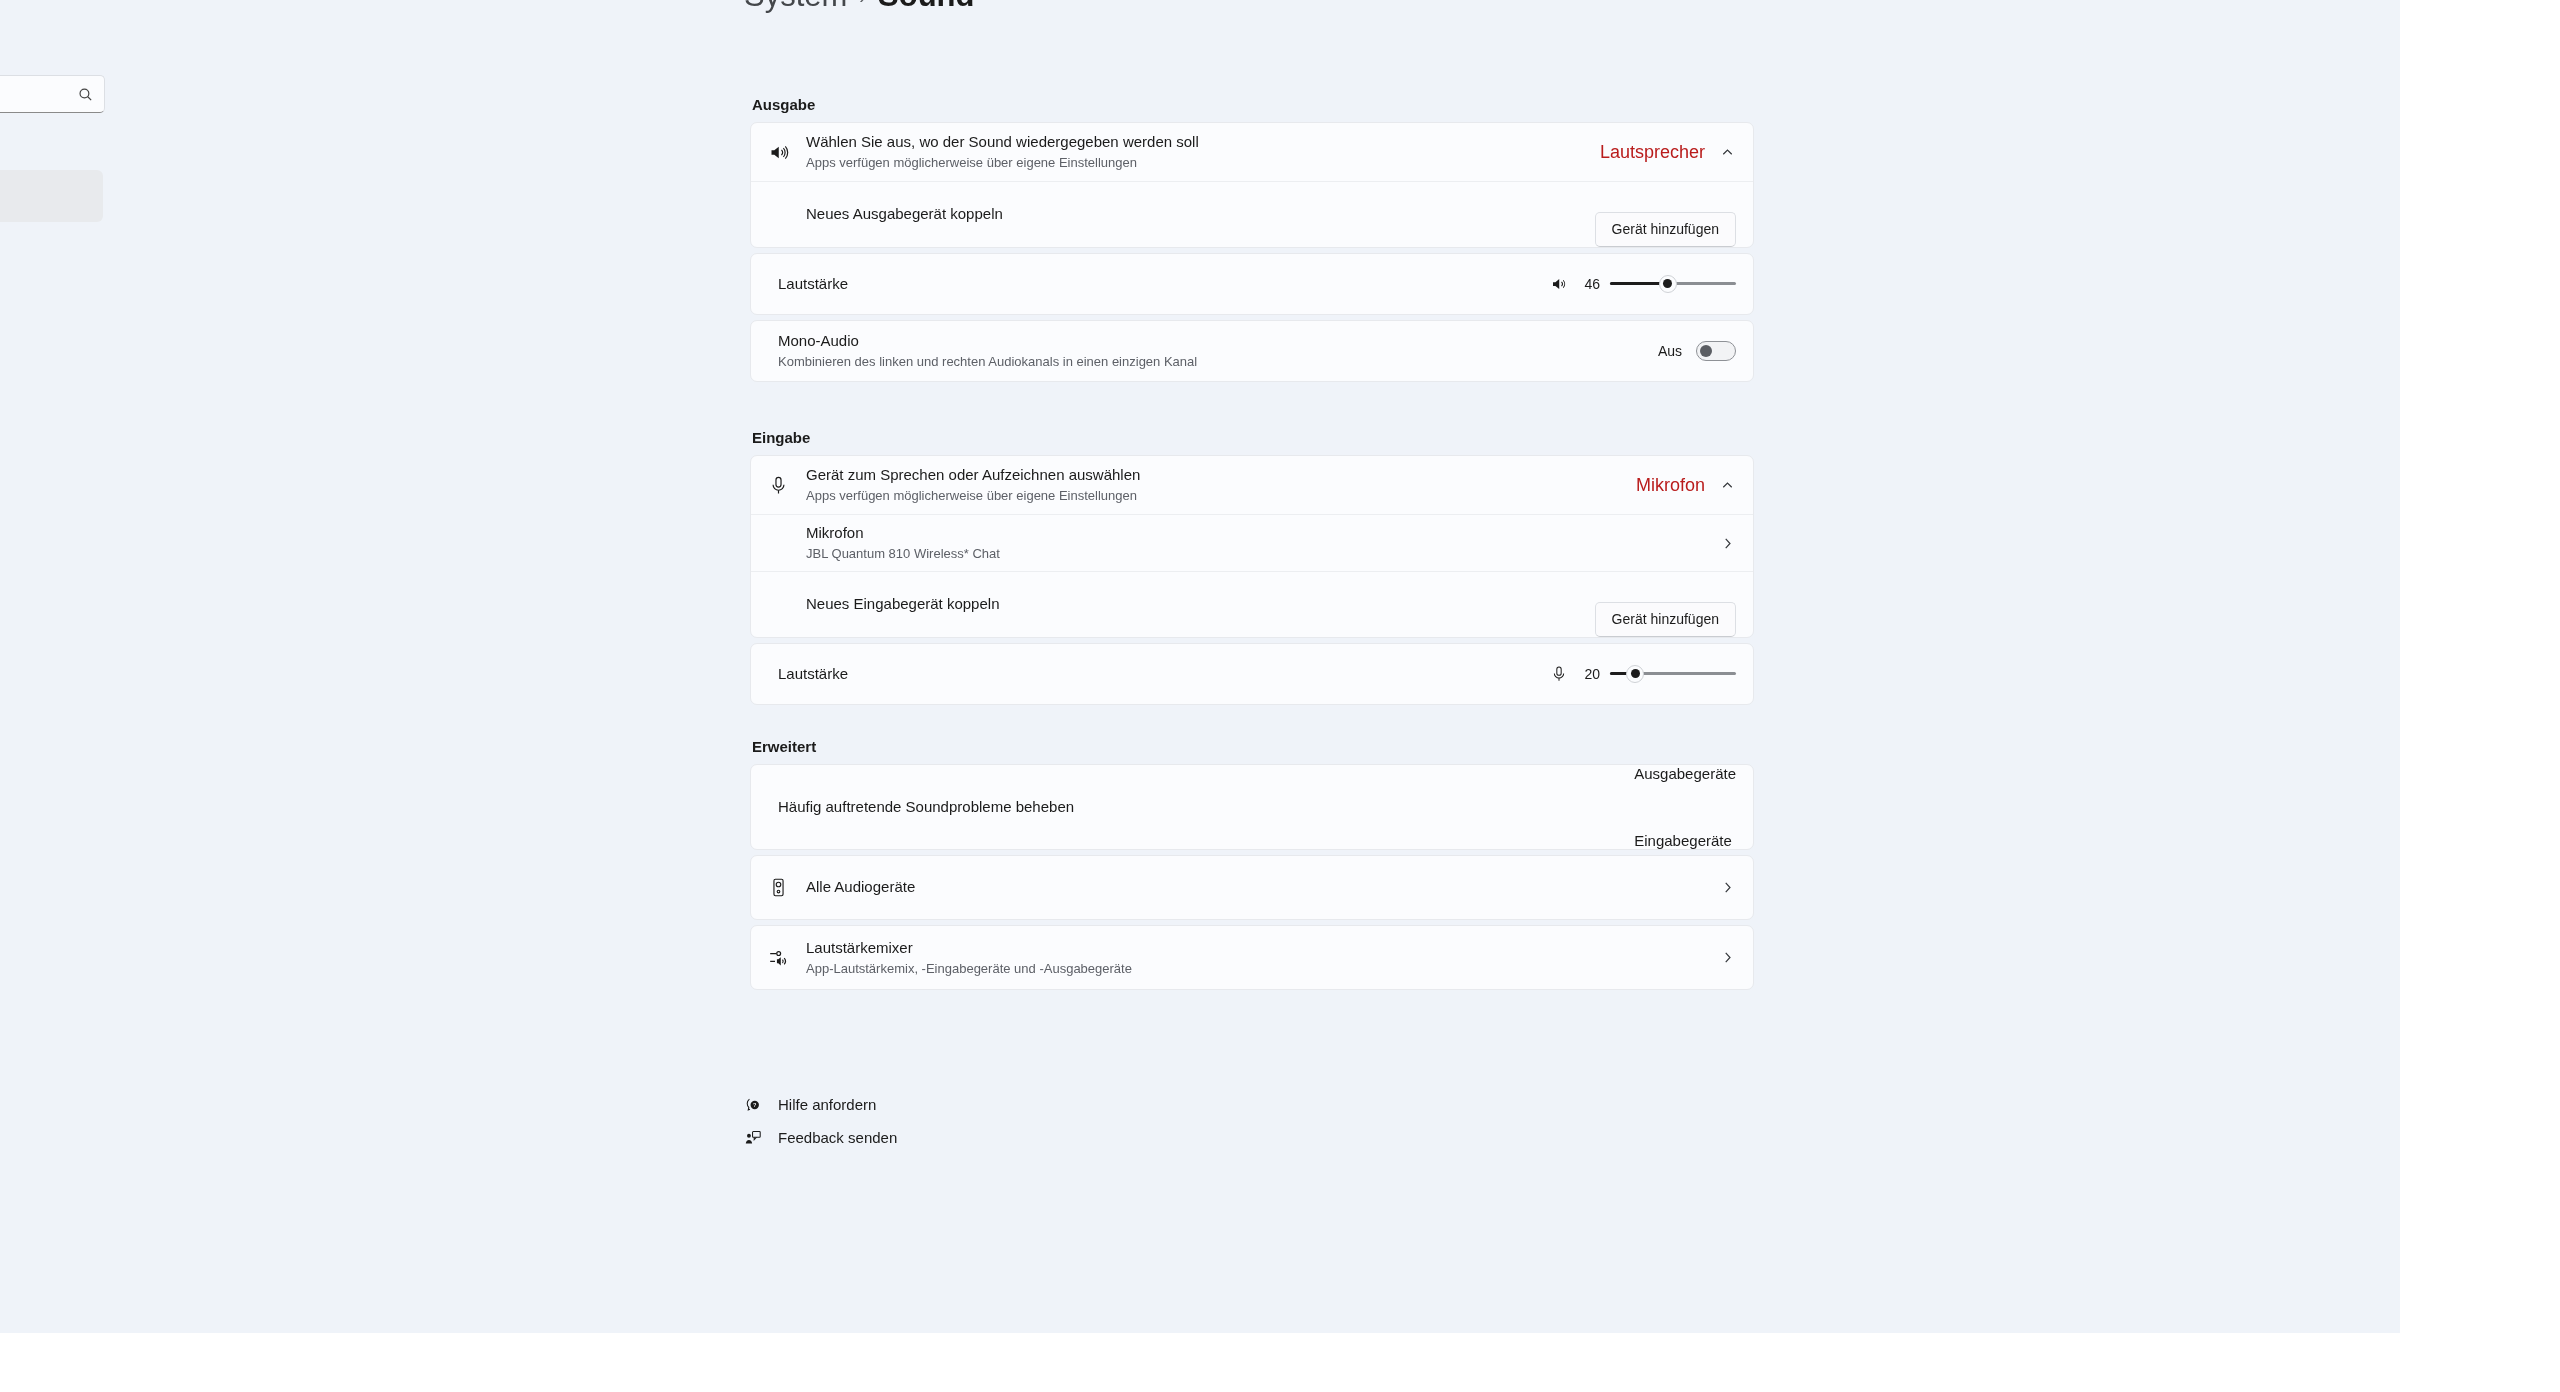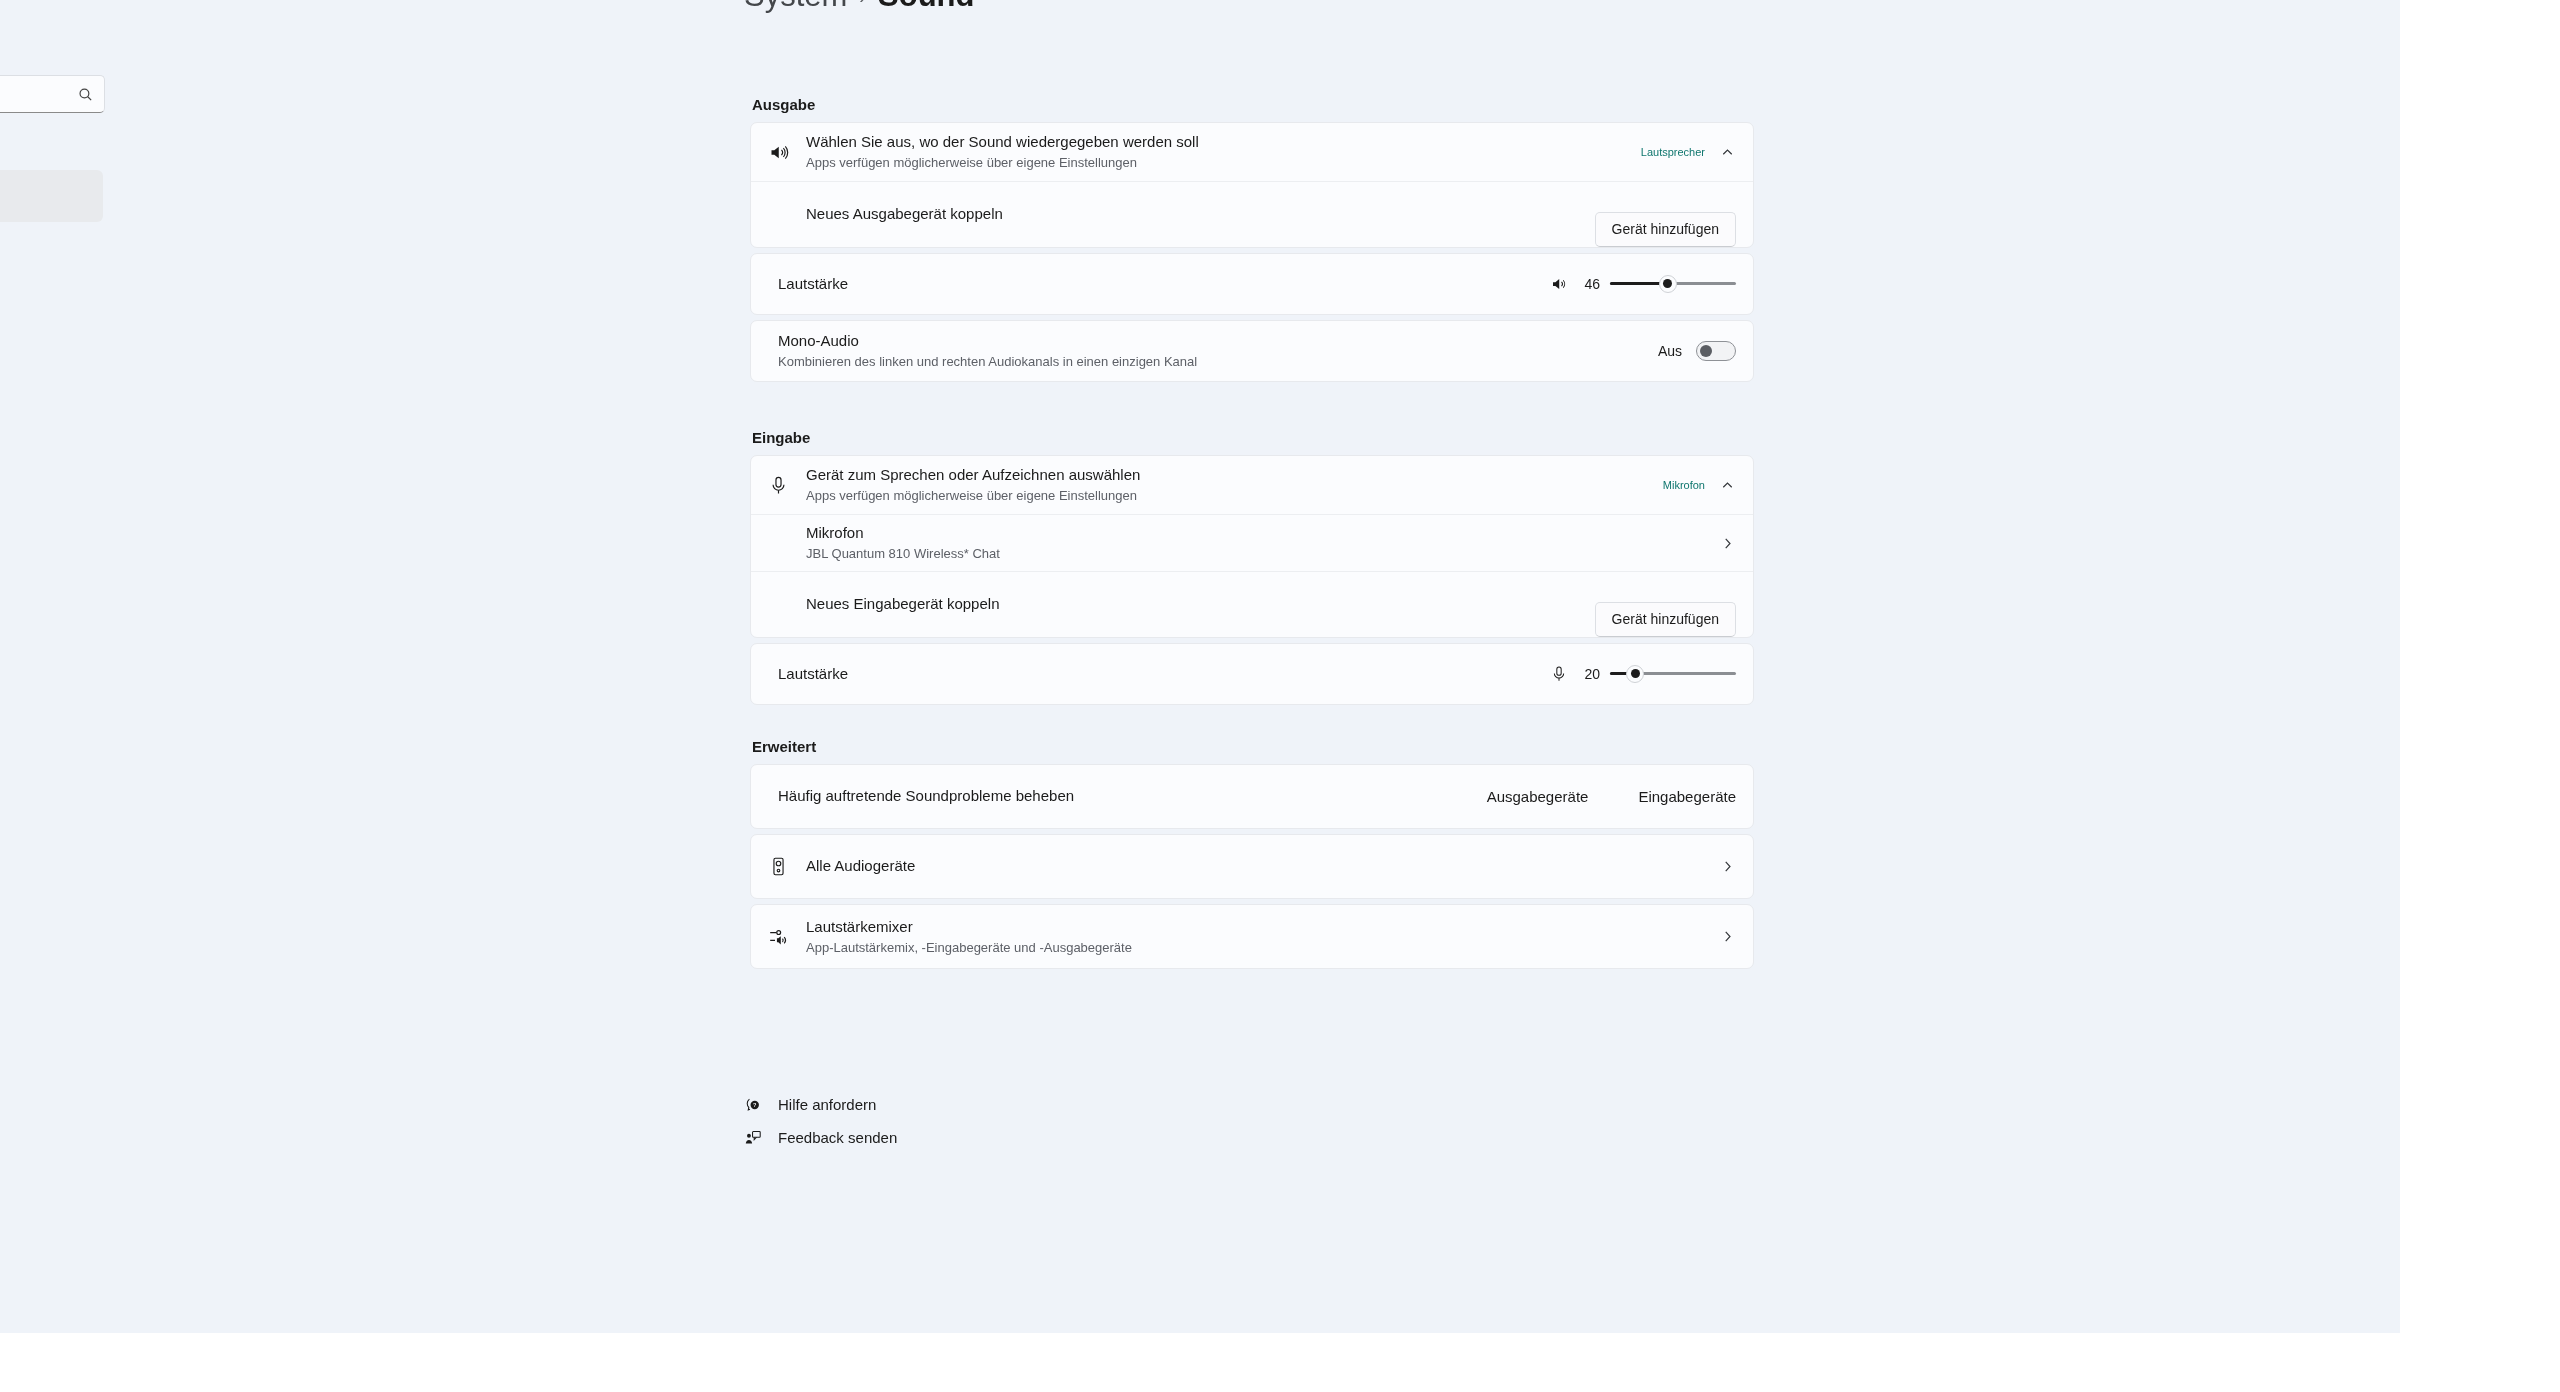--- a/index.html
+++ b/index.html
@@ -145,22 +145,22 @@
   }
   .row-right {
     display: flex;
     align-items: center;
     gap: 14px;
     margin-left: auto;
     white-space: nowrap;
   }
 
   .value-text {
-    font-size: 11px;
-    color: #0f766e;
+    font-size: 18px;
+    color: #b91c1c;
   }
 
   .chev-up, .chev-right {
     width: 17px; height: 17px;
     color: #34373b;
     display: inline-block;
   }
 
   .btn {
     font-family: "Liberation Sans", sans-serif;
@@ -241,20 +241,21 @@
     left: 3px; top: 3px;
     width: 12px; height: 12px;
     border-radius: 50%;
     background: #5b5e63;
   }
 
   .troubleshoot-links {
     display: flex;
     gap: 50px;
     margin-left: auto;
+    flex-direction: column;
   }
   .troubleshoot-links span {
     font-size: 15px;
     color: #1b1b1b;
   }
 
   
   #footer-links {
     position: absolute;
     left: 744px;

